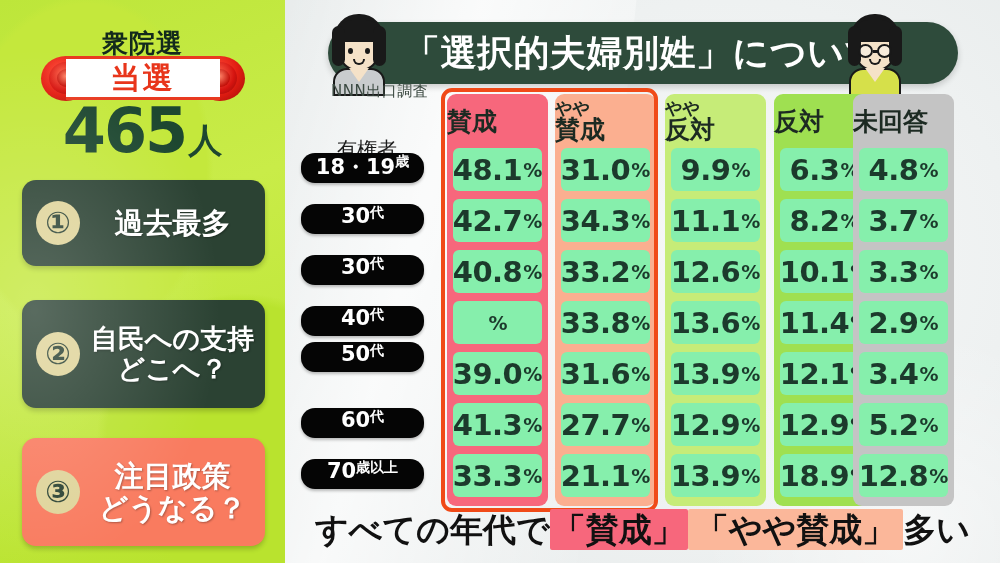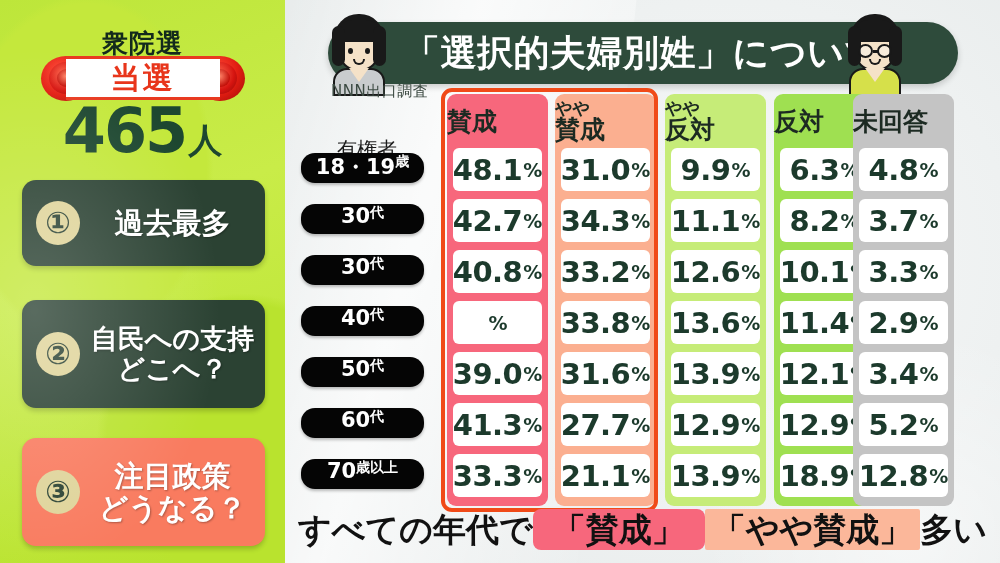--- a/index.html
+++ b/index.html
@@ -200,40 +200,40 @@
   .col-head {
     width: 100%; height: 54px;
     display: flex; flex-direction: column; align-items: flex-start; justify-content: center;
     color: #1c2a22; font-weight: 700; line-height: 1.0;
   }
   .col-head .l1 { font-size: 17px; }
   .col-head .l2 { font-size: 25px; }
   .col-head .single { font-size: 25px; }
   .cell {
     width: 89px; height: 43px; margin-bottom: 8px;
-    background: #ffffff; border-radius: 6px;
+    background: #86efac; border-radius: 6px;
     display: flex; align-items: center; justify-content: baseline;
     justify-content: center;
     color: #1c3a2c; font-weight: 700; white-space: nowrap;
   }
   .cell .v { font-size: 29px; letter-spacing: -.5px; }
   .cell .pc { font-size: 19px; margin-left: 1px; }
 
   .highlight-box {
     position: absolute; left: 156px; top: 88px; width: 217px; height: 424px;
     border: 4px solid #f04a18; border-radius: 11px; pointer-events: none;
   }
 
   
   .caption {
     position: absolute; left: 0; top: 508px; width: 715px;
     text-align: center; font-size: 33px; font-weight: 700; color: #111111;
     white-space: nowrap;
   }
-  .hl-strong { background: #f7677c; padding: 1px 20px; border-radius: 8px; }
+  .hl-strong { background: #f7677c; padding: 1px 3px; border-radius: 2px; }
   .hl-soft  { background: #fbb79a; padding: 1px 8px; border-radius: 2px; }
 </style>
 </head>
 <body>
 
 <div id="root">
 
   <div class="left-panel">
 
     <div class="shuin">衆院選</div>
@@ -332,21 +332,21 @@
           <span class="sm">代</span>
       </div>
       <div class="age-pill" style="top:255px">
         <span class="big">30</span>
           <span class="sm">代</span>
       </div>
       <div class="age-pill" style="top:306px">
         <span class="big">40</span>
           <span class="sm">代</span>
       </div>
-      <div class="age-pill" style="top:357px">
+      <div class="age-pill" style="top:342px">
         <span class="big">50</span>
           <span class="sm">代</span>
       </div>
       <div class="age-pill" style="top:408px">
         <span class="big">60</span>
           <span class="sm">代</span>
       </div>
       <div class="age-pill" style="top:459px">
         <span class="big">70</span>
           <span class="sm">歳以上</span>

